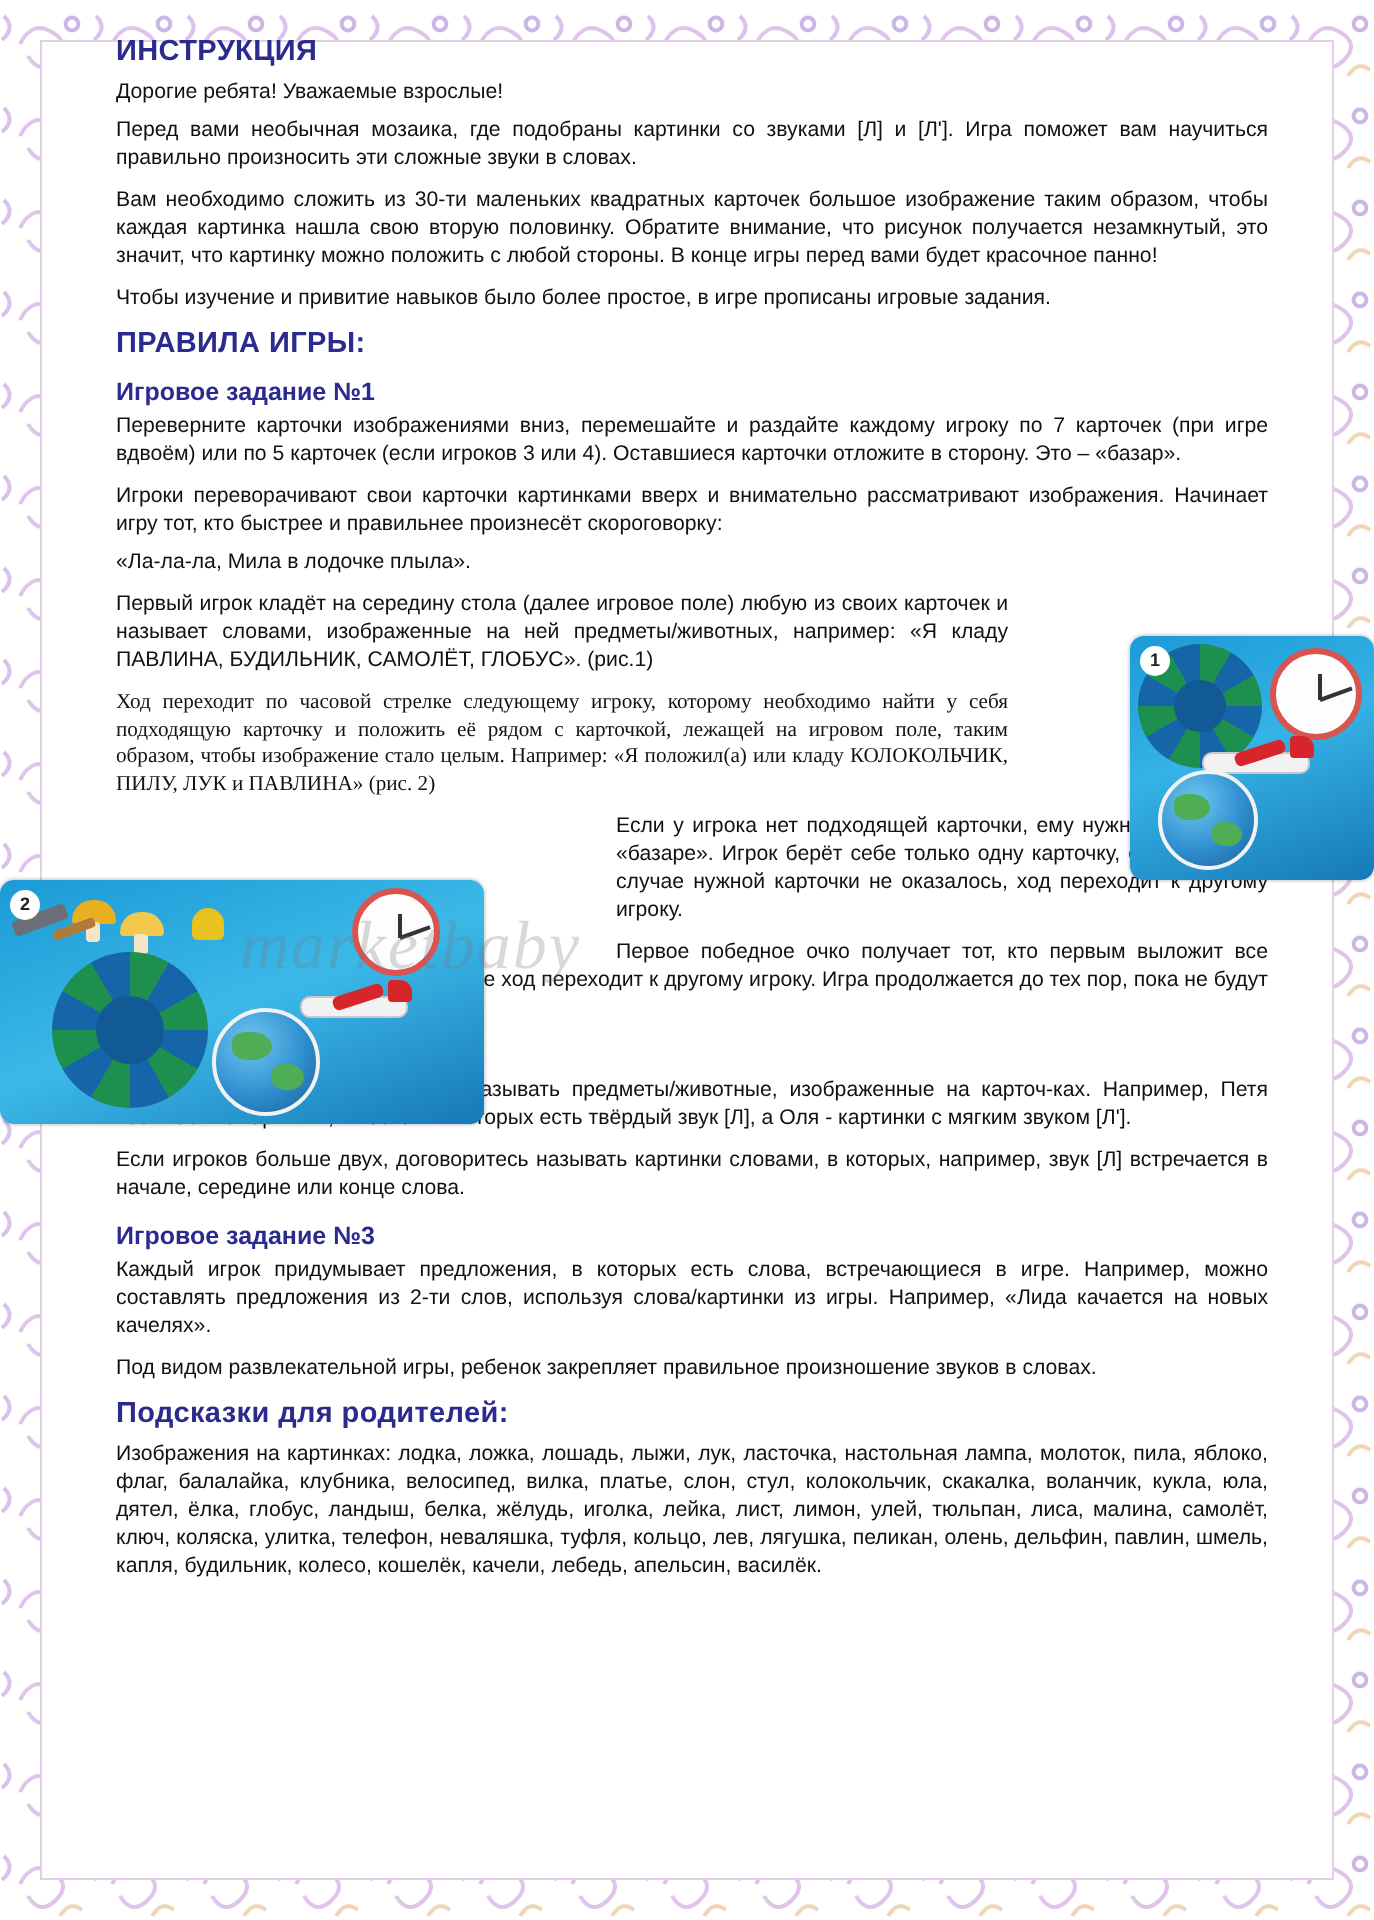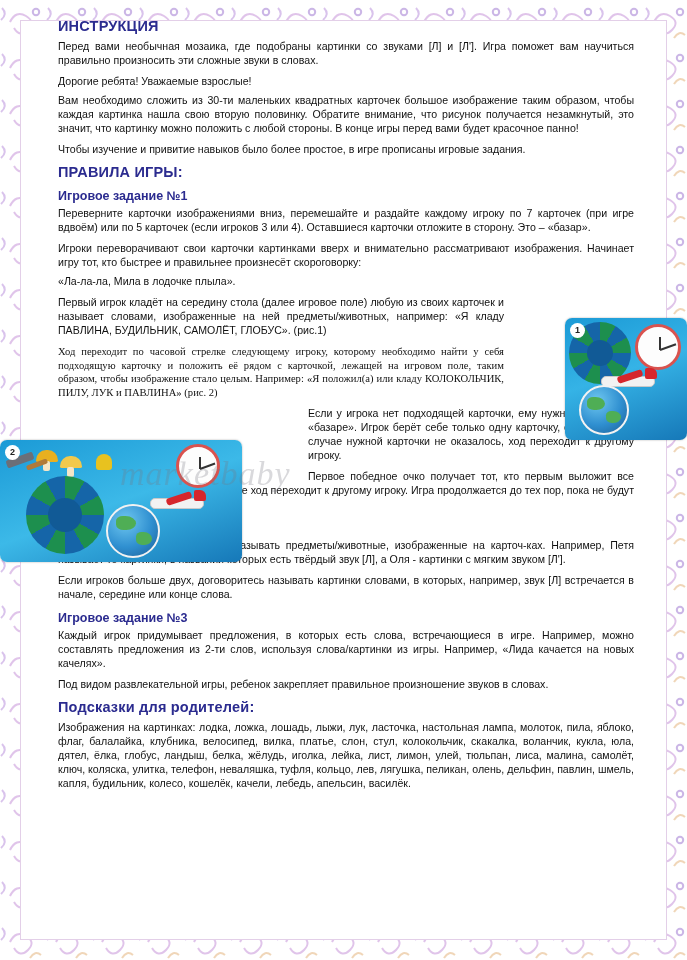--- a/index.html
+++ b/index.html
@@ -285,22 +285,22 @@
       <div class="land" style="left:8px; top:10px; width:20px; height:14px;"></div>
       <div class="land" style="left:28px; top:26px; width:16px; height:13px;"></div>
     </div>
   </div>
 
   <div class="watermark">marketbaby</div>
 
   <div class="content">
 
     <h1 class="section-title">ИНСТРУКЦИЯ</h1>
+    <p class="para tight">Дорогие ребята! Уважаемые взрослые!</p>
     <p class="para">Перед вами необычная мозаика, где подобраны картинки со звуками [Л] и [Л']. Игра поможет вам научиться правильно произносить эти сложные звуки в словах.</p>
-    <p class="para tight">Дорогие ребята! Уважаемые взрослые!</p>
     <p class="para">Вам необходимо сложить из 30-ти маленьких квадратных карточек большое изображение таким образом, чтобы каждая картинка нашла свою вторую половинку. Обратите внимание, что рисунок получается незамкнутый, это значит, что картинку можно положить с любой стороны. В конце игры перед вами будет красочное панно!</p>
     <p class="para">Чтобы изучение и привитие навыков было более простое, в игре прописаны игровые задания.</p>
 
     <h1 class="section-title">ПРАВИЛА ИГРЫ:</h1>
 
     <h2 class="subsection-title">Игровое задание №1</h2>
     <p class="para">Переверните карточки изображениями вниз, перемешайте и раздайте каждому игроку по 7 карточек (при игре вдвоём) или по 5 карточек (если игроков 3 или 4). Оставшиеся карточки отложите в сторону. Это – «базар».</p>
     <p class="para tight">Игроки переворачивают свои карточки картинками вверх и внимательно рассматривают изображения. Начинает игру тот, кто быстрее и правильнее произнесёт скороговорку:</p>
     <p class="para">«Ла-ла-ла, Мила в лодочке плыла».</p>
     <p class="para" style="padding-right:130px;">Первый игрок кладёт на середину стола (далее игровое поле) любую из своих карточек и называет словами, изображенные на ней предметы/животных, например: «Я кладу ПАВЛИНА, БУДИЛЬНИК, САМОЛЁТ, ГЛОБУС». (рис.1)</p>

